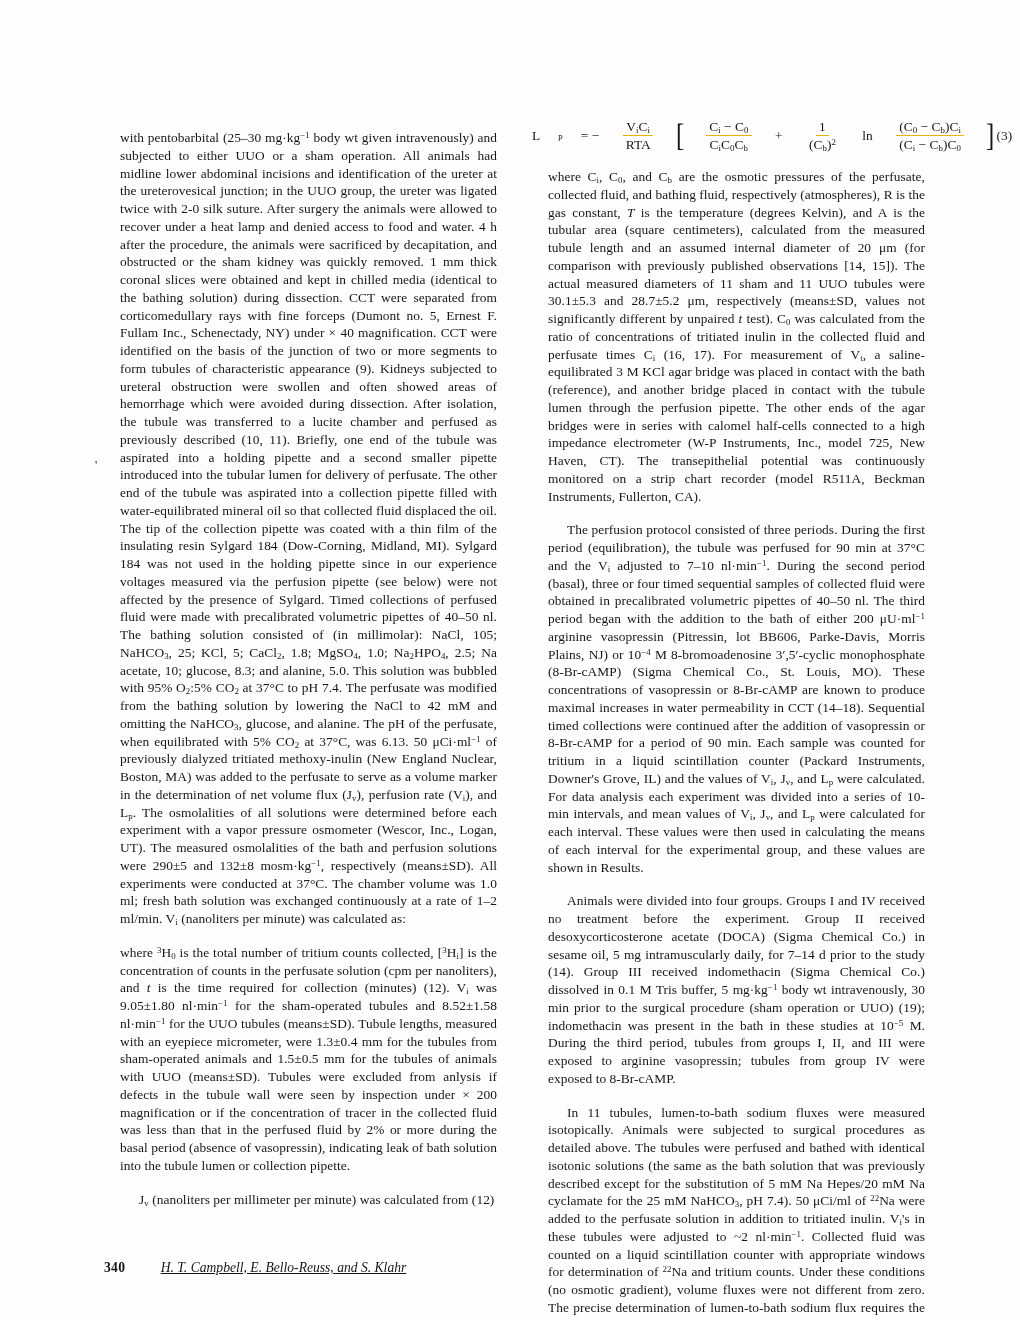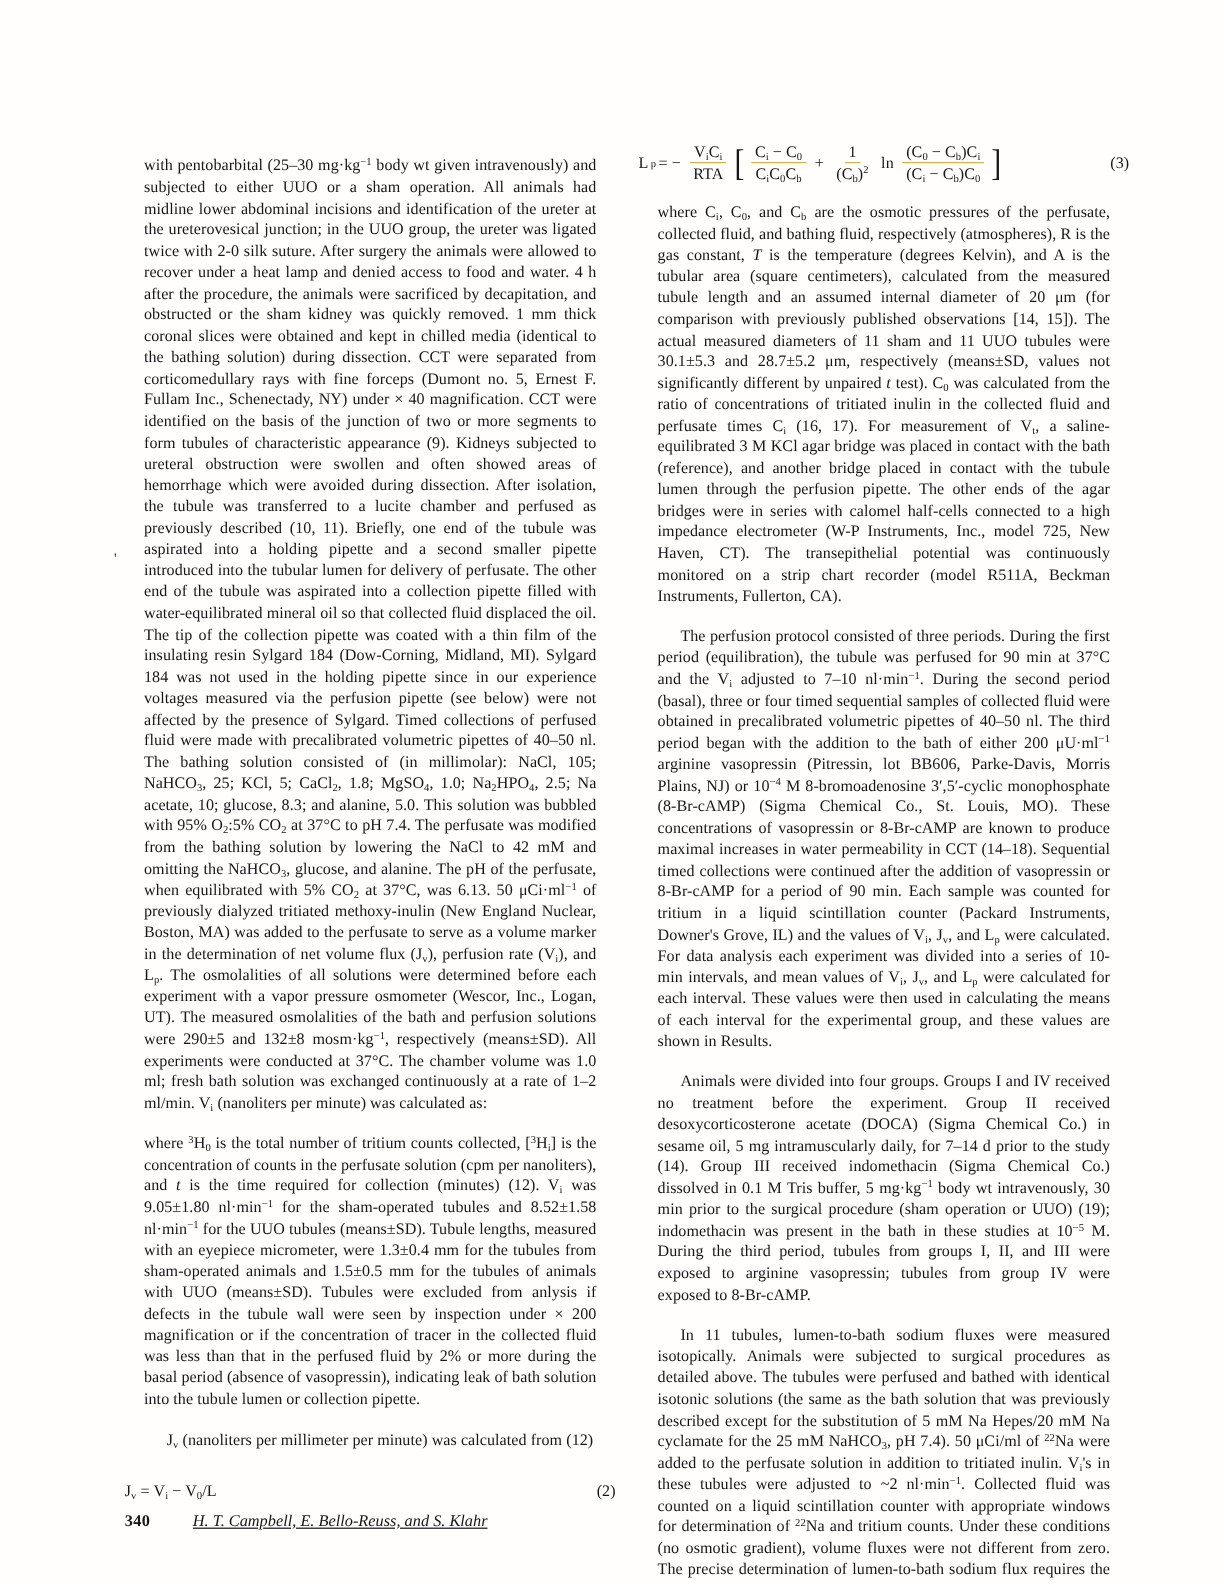--- a/index.html
+++ b/index.html
@@ -44,21 +44,21 @@
     justify-content: space-between;
     align-items: center;
     margin: 26px 0 24px 0;
   }
   .eqrow .eqnum { text-align: right; }
   .eqrow-display { margin: 6px 0 16px 0; }
   .eqbody { white-space: nowrap; }
   .eqbody-built {
     display: inline-flex;
     align-items: center;
-    gap: 2px;
+    gap: 18px;
     white-space: nowrap;
   }
   .eqbody-built .frac {
     display: inline-flex;
     flex-direction: column;
     align-items: center;
     margin: 0 2px;
     line-height: 15px;
   }
   .eqbody-built .frac .num {
@@ -104,24 +104,20 @@
 <body>
 
 <div class="page">
 
   <span class="margin-mark">'</span>
 
   <div class="col col-left">
     <p class="para">with pentobarbital (25–30 mg·kg<sup>−1</sup> body wt given intravenously) and subjected to either UUO or a sham operation. All animals had midline lower abdominal incisions and identification of the ureter at the ureterovesical junction; in the UUO group, the ureter was ligated twice with 2-0 silk suture. After surgery the animals were allowed to recover under a heat lamp and denied access to food and water. 4 h after the procedure, the animals were sacrificed by decapitation, and obstructed or the sham kidney was quickly removed. 1 mm thick coronal slices were obtained and kept in chilled media (identical to the bathing solution) during dissection. CCT were separated from corticomedullary rays with fine forceps (Dumont no. 5, Ernest F. Fullam Inc., Schenectady, NY) under × 40 magnification. CCT were identified on the basis of the junction of two or more segments to form tubules of characteristic appearance (9). Kidneys subjected to ureteral obstruction were swollen and often showed areas of hemorrhage which were avoided during dissection. After isolation, the tubule was transferred to a lucite chamber and perfused as previously described (10, 11). Briefly, one end of the tubule was aspirated into a holding pipette and a second smaller pipette introduced into the tubular lumen for delivery of perfusate. The other end of the tubule was aspirated into a collection pipette filled with water-equilibrated mineral oil so that collected fluid displaced the oil. The tip of the collection pipette was coated with a thin film of the insulating resin Sylgard 184 (Dow-Corning, Midland, MI). Sylgard 184 was not used in the holding pipette since in our experience voltages measured via the perfusion pipette (see below) were not affected by the presence of Sylgard. Timed collections of perfused fluid were made with precalibrated volumetric pipettes of 40–50 nl. The bathing solution consisted of (in millimolar): NaCl, 105; NaHCO<sub>3</sub>, 25; KCl, 5; CaCl<sub>2</sub>, 1.8; MgSO<sub>4</sub>, 1.0; Na<sub>2</sub>HPO<sub>4</sub>, 2.5; Na acetate, 10; glucose, 8.3; and alanine, 5.0. This solution was bubbled with 95% O<sub>2</sub>:5% CO<sub>2</sub> at 37°C to pH 7.4. The perfusate was modified from the bathing solution by lowering the NaCl to 42 mM and omitting the NaHCO<sub>3</sub>, glucose, and alanine. The pH of the perfusate, when equilibrated with 5% CO<sub>2</sub> at 37°C, was 6.13. 50 μCi·ml<sup>−1</sup> of previously dialyzed tritiated methoxy-inulin (New England Nuclear, Boston, MA) was added to the perfusate to serve as a volume marker in the determination of net volume flux (J<sub>v</sub>), perfusion rate (V<sub>i</sub>), and L<sub>p</sub>. The osmolalities of all solutions were determined before each experiment with a vapor pressure osmometer (Wescor, Inc., Logan, UT). The measured osmolalities of the bath and perfusion solutions were 290±5 and 132±8 mosm·kg<sup>−1</sup>, respectively (means±SD). All experiments were conducted at 37°C. The chamber volume was 1.0 ml; fresh bath solution was exchanged continuously at a rate of 1–2 ml/min. V<sub>i</sub> (nanoliters per minute) was calculated as:</p>
     <p class="para">where <sup>3</sup>H<sub>0</sub> is the total number of tritium counts collected, [<sup>3</sup>H<sub>i</sub>] is the concentration of counts in the perfusate solution (cpm per nanoliters), and <i>t</i> is the time required for collection (minutes) (12). V<sub>i</sub> was 9.05±1.80 nl·min<sup>−1</sup> for the sham-operated tubules and 8.52±1.58 nl·min<sup>−1</sup> for the UUO tubules (means±SD). Tubule lengths, measured with an eyepiece micrometer, were 1.3±0.4 mm for the tubules from sham-operated animals and 1.5±0.5 mm for the tubules of animals with UUO (means±SD). Tubules were excluded from anlysis if defects in the tubule wall were seen by inspection under × 200 magnification or if the concentration of tracer in the collected fluid was less than that in the perfused fluid by 2% or more during the basal period (absence of vasopressin), indicating leak of bath solution into the tubule lumen or collection pipette.</p>
     <p class="para indent">J<sub>v</sub> (nanoliters per millimeter per minute) was calculated from (12)</p>
-    <div class="eqrow">
-      <span class="eqbody">J<sub>v</sub> = V<sub>i</sub> − V<sub>0</sub>/L</span>
-      <span class="eqnum">(2)</span>
-    </div>
   </div>
 
   <div class="col col-right">
     <div class="eqrow eqrow-display">
       <span class="eqbody-built">L<sub>p</sub> = −&nbsp;<span class="frac">
             <span class="num">V<sub>i</sub>C<sub>i</sub></span>
             <span class="den">RTA</span>
           </span><span class="brk">[</span><span class="frac">
             <span class="num">C<sub>i</sub> − C<sub>0</sub></span>
             <span class="den">C<sub>i</sub>C<sub>0</sub>C<sub>b</sub></span>

